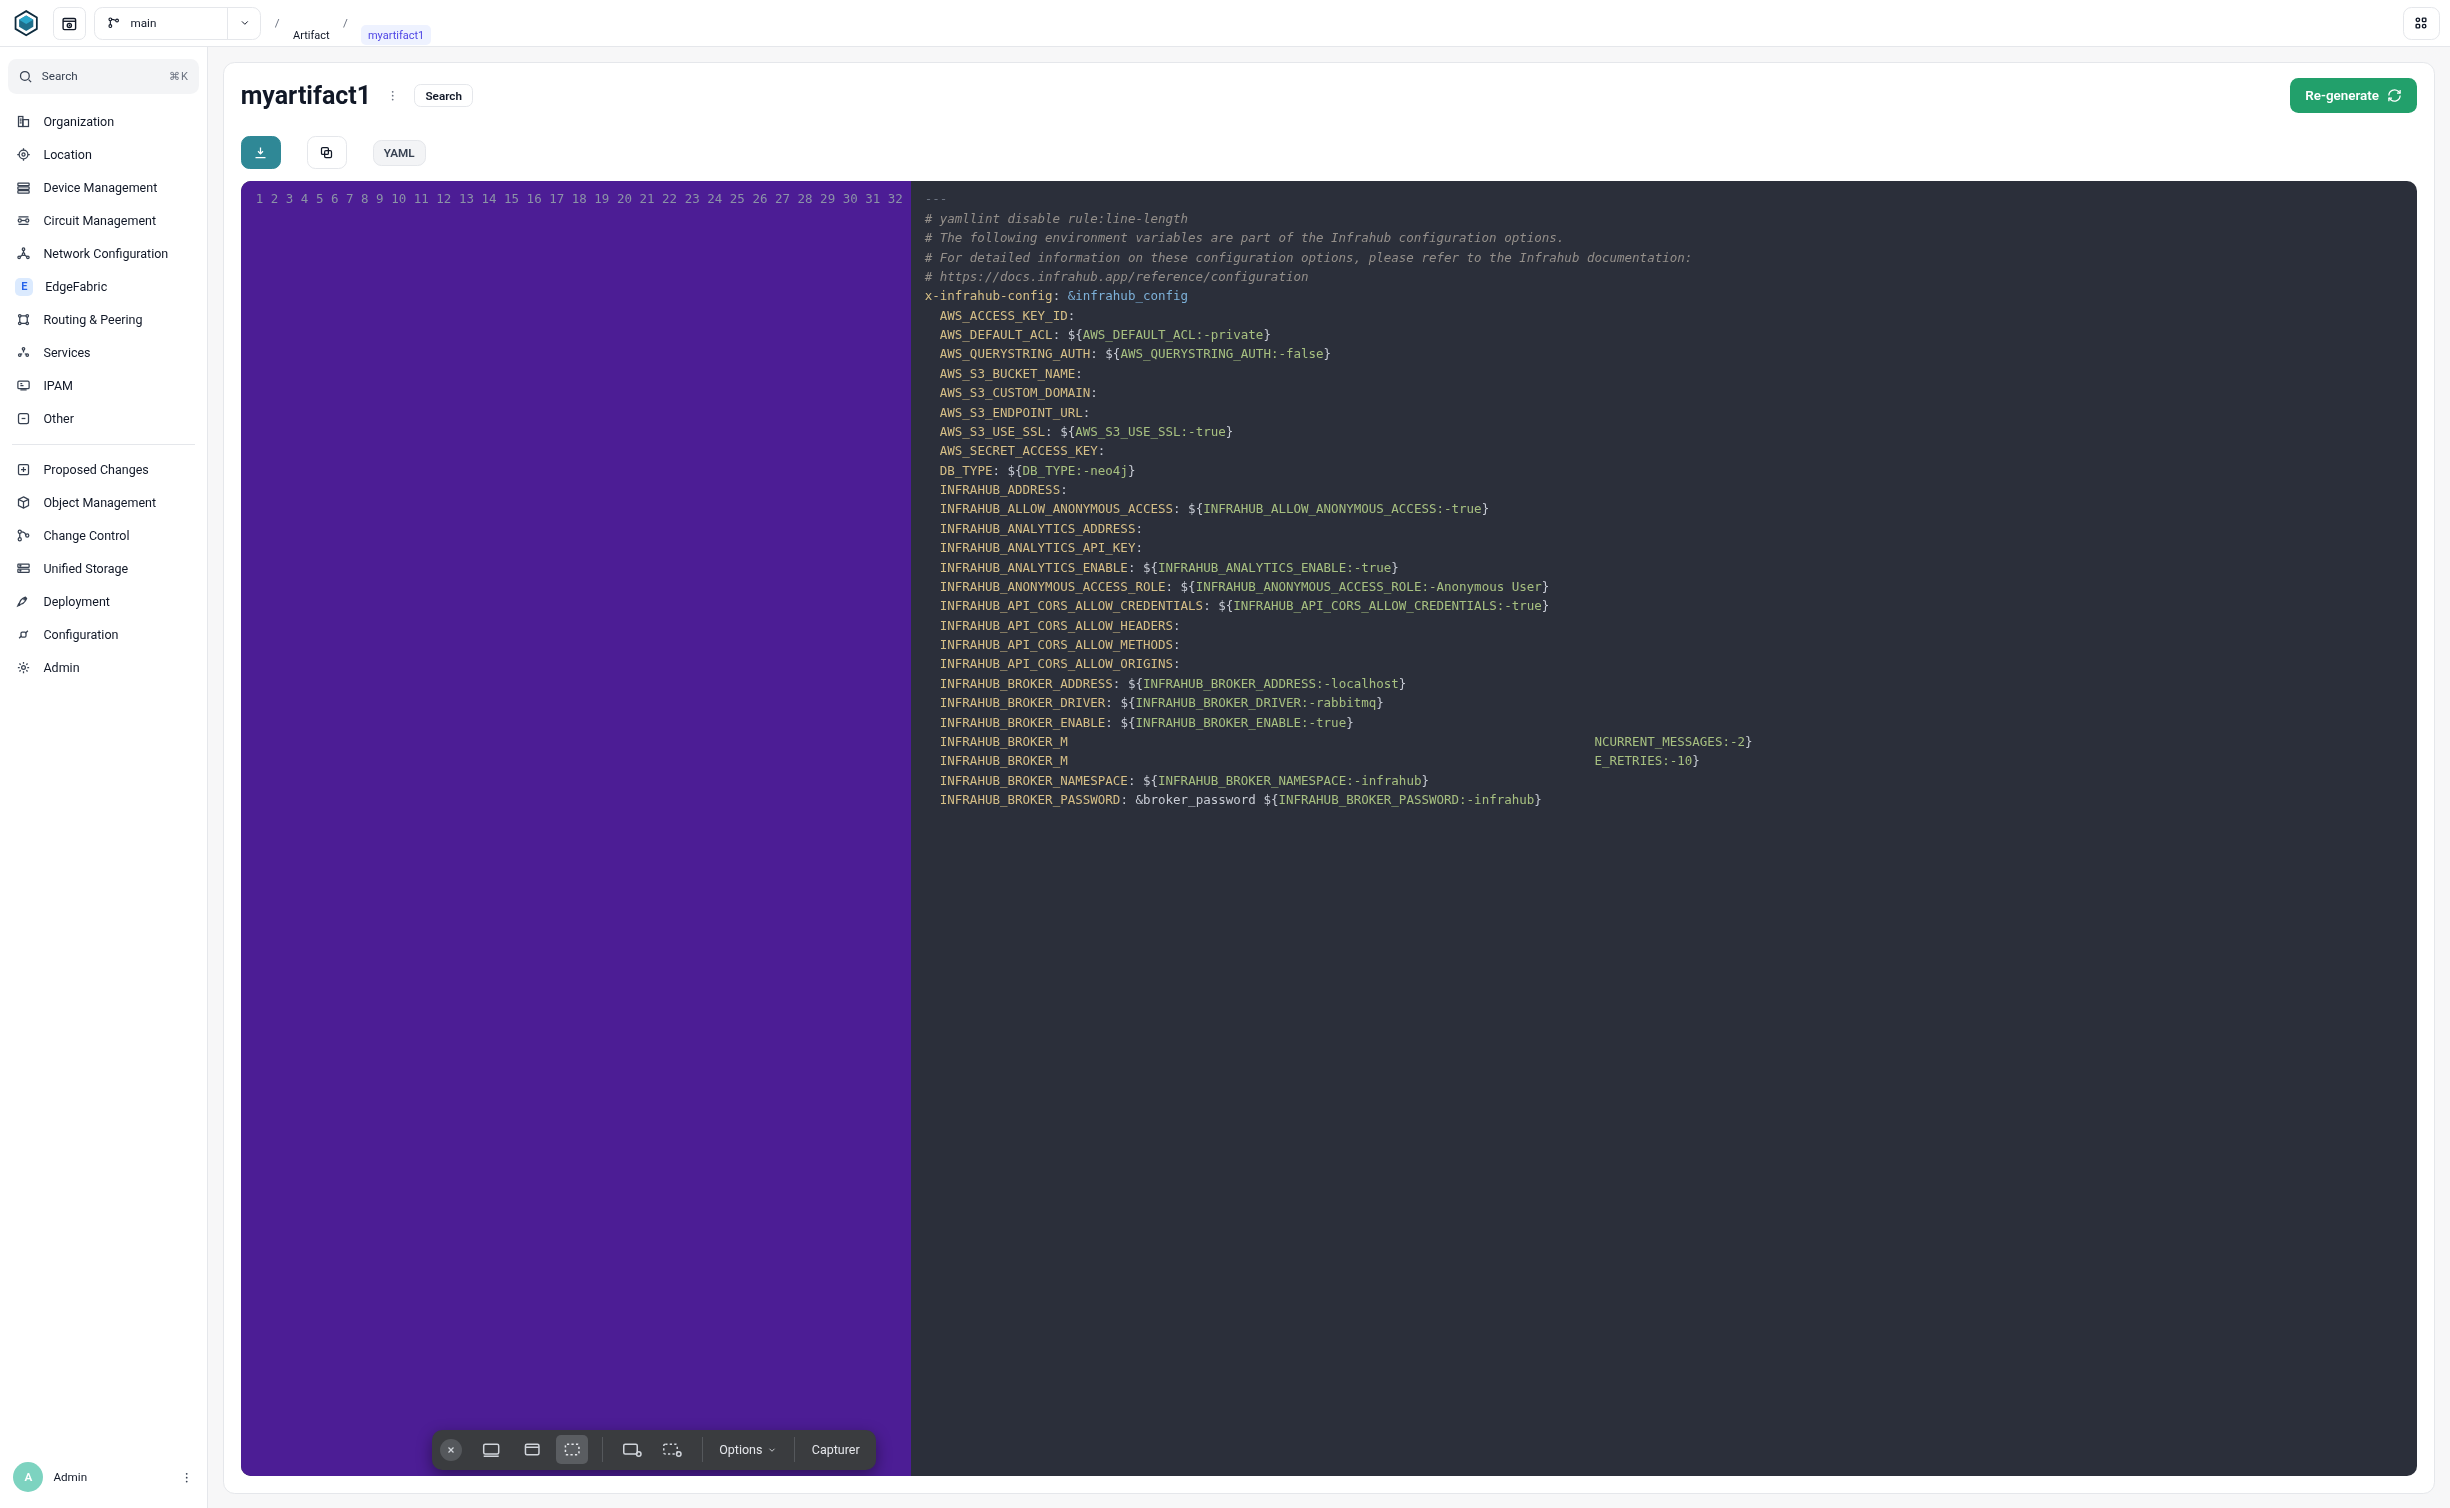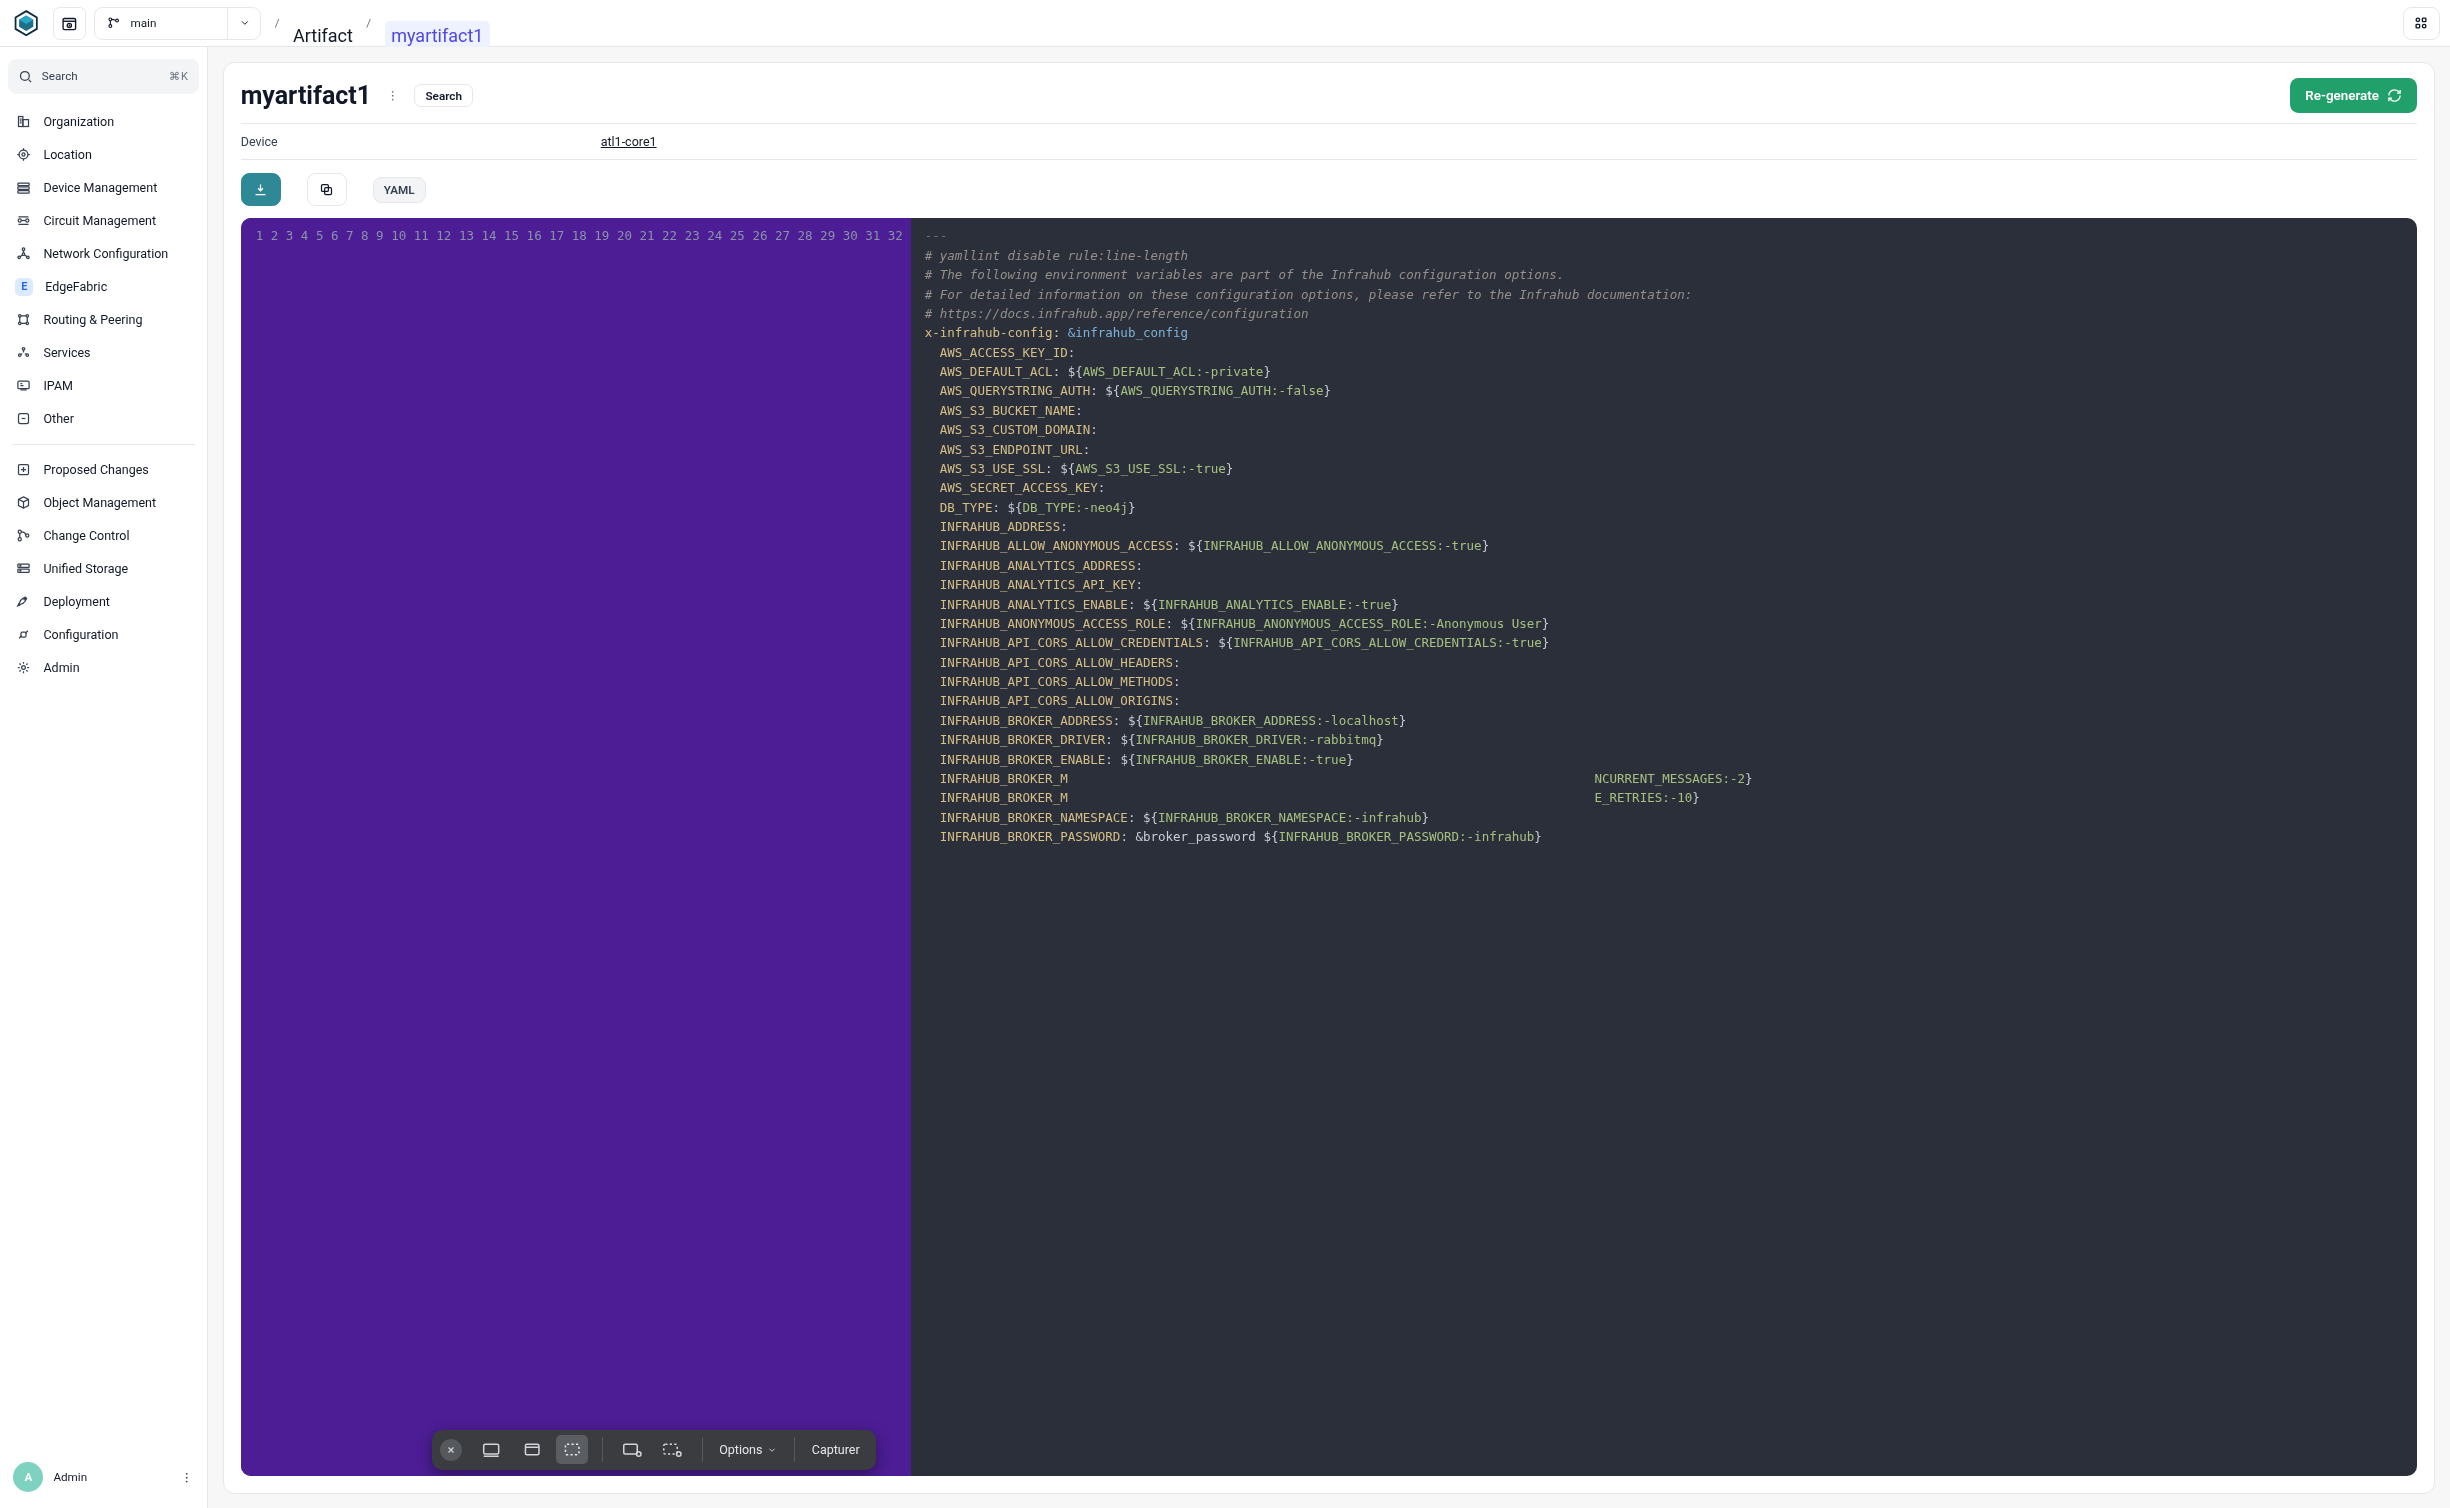--- a/index.html
+++ b/index.html
@@ -32,21 +32,21 @@
   }
   .branch-selector {
     display: flex; align-items: center; height: 33px;
     border: 0.8px solid #e5e7eb; border-radius: 8.4px;
     min-width: 167px;
   }
   .branch-left { display: flex; align-items: center; gap: 10px; padding: 0 11.7px; flex: 1; }
   .branch-caret { width: 33px; height: 33px; border-left: 0.8px solid #e5e7eb;
     display: flex; align-items: center; justify-content: center; }
   .crumb-sep { color: #6b7280; padding: 0 5px; }
-  .crumb { color: #111827; font-size: 18px; margin-top: 24px; }
+  .crumb { color: #111827; font-size: 11px; margin-top: 24px; }
   .crumb-active { color: #4f46e5; background: #eef2ff; padding: 3.3px 6.7px; border-radius: 5px; }
   .topbar-spacer { flex: 1; }
   .top-right-btn {
     width: 37px; height: 33px; border: 0.8px solid #e5e7eb; border-radius: 8.4px;
     display: flex; align-items: center; justify-content: center;
   }
 
   
   .layout { display: flex; height: calc(100% - 47px); }
   .sidebar {
@@ -446,24 +446,20 @@
           <svg width="15" height="15" viewBox="0 0 24 24" fill="none" stroke="#fff" stroke-width="2">
             <path d="M3 12a9 9 0 0 1 15-6.7L21 8"></path>
               <path d="M21 3v5h-5"></path>
             <path d="M21 12a9 9 0 0 1-15 6.7L3 16"></path>
               <path d="M3 21v-5h5"></path>
           </svg>
         </div>
       </div>
 
       <div class="meta-table" id="meta-table">
-          <div class="meta-row">
-            <div class="meta-key">Device</div>
-            <div class="meta-val"><a href="#">atl1-core1</a></div>
-          </div>
         </div>
 
       <div class="toolbar-row">
         <div class="tbtn primary">
           <svg width="15" height="15" viewBox="0 0 24 24" fill="none" stroke="#fff" stroke-width="2">
               <path d="M12 4v10"></path>
               <path d="M8 10l4 4 4-4"></path>
               <path d="M4 20h16"></path>
             </svg>
         </div>

